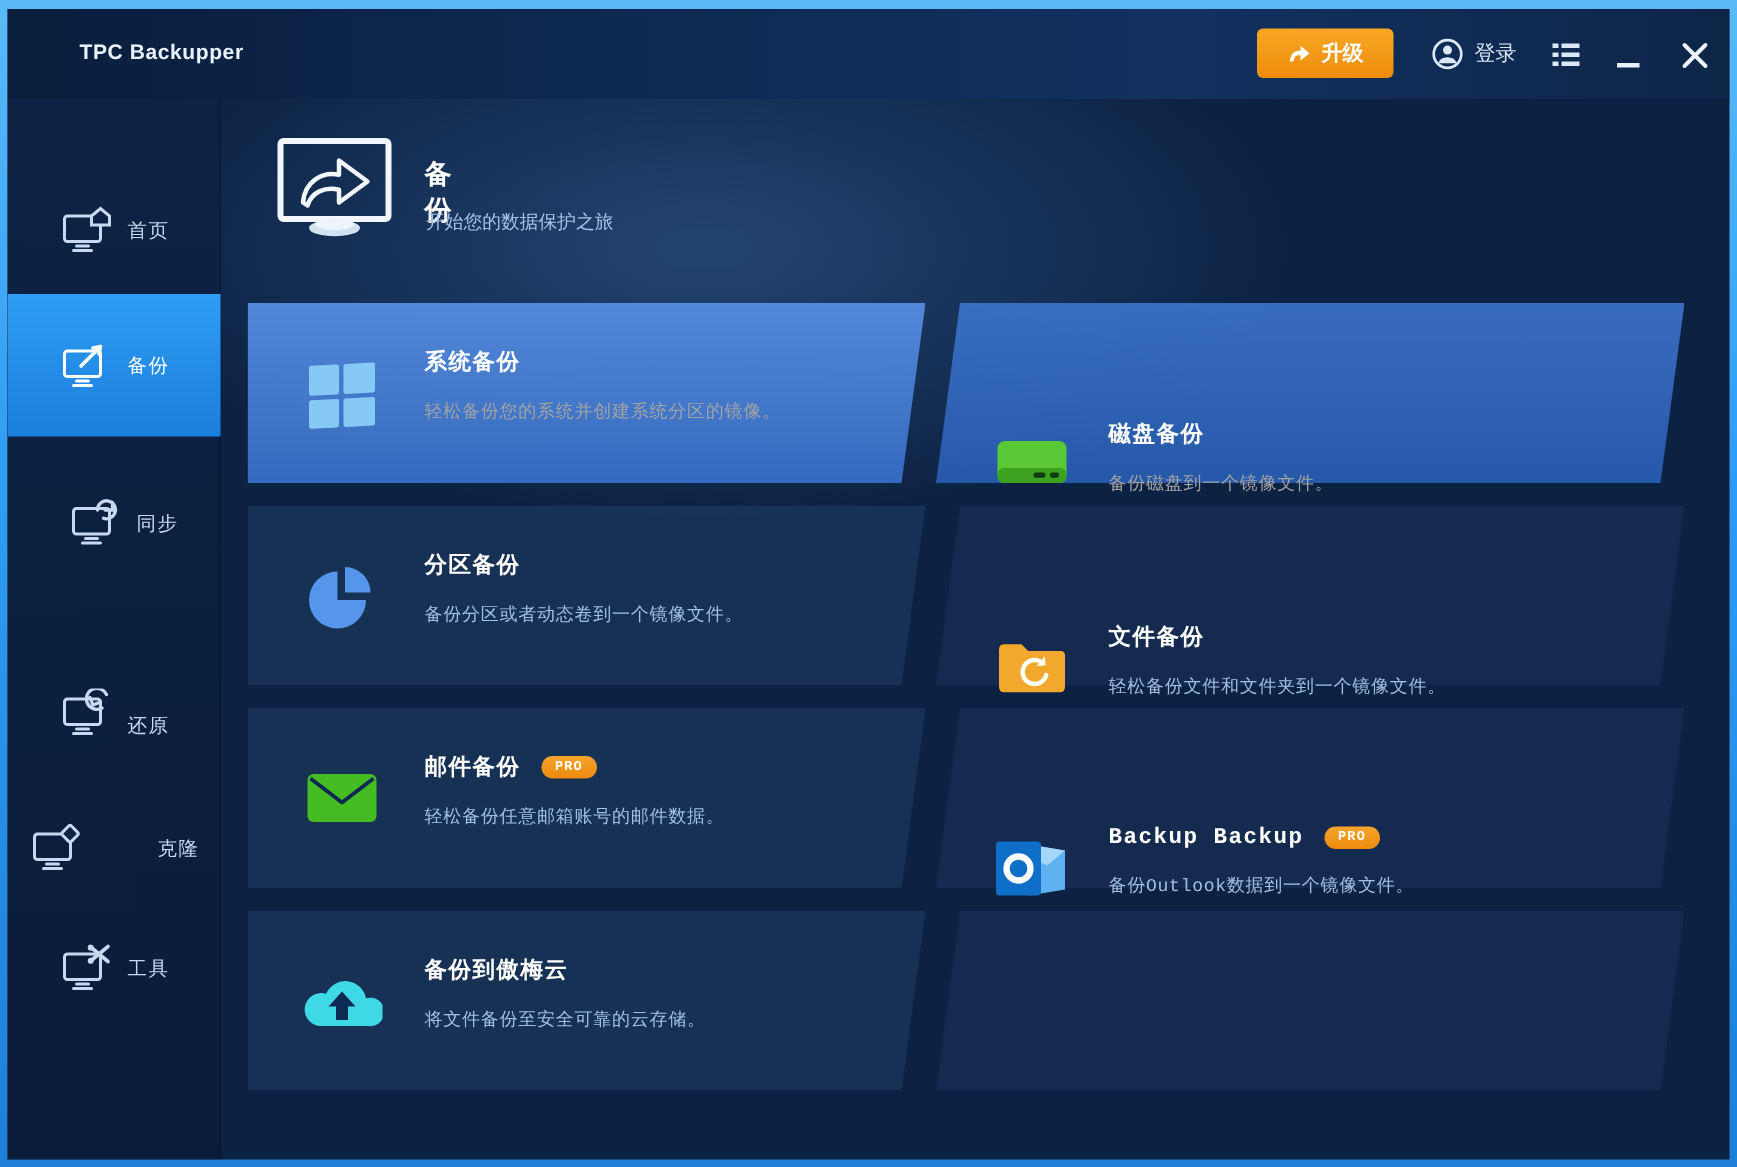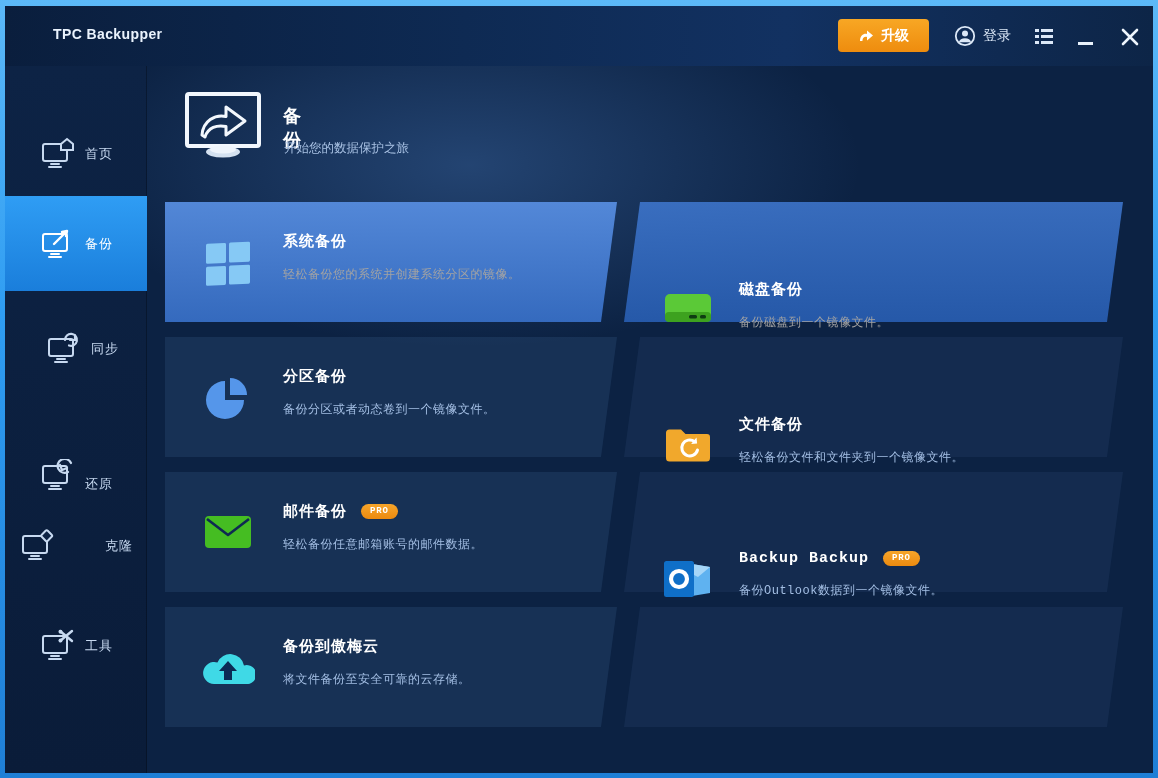--- a/index.html
+++ b/index.html
@@ -27,21 +27,21 @@
 
   
   .sidebar { position:absolute; left:0; top:60px; bottom:0; width:142px;
              background:linear-gradient(180deg,#0d2345 0%,#0a1c39 100%);
              border-right:1px solid rgba(0,0,0,.28); }
   .side-item { position:absolute; left:0; width:142px; height:95px; cursor:pointer;
                display:flex; flex-direction:row; align-items:center; justify-content:center; gap:8px; }
   .side-item .lbl { font-size:13px; color:#c7d9f0; letter-spacing:1px; }
   .side-item.active { background:linear-gradient(180deg,#2f9df4 0%,#1a7edb 100%); }
   .side-item.active .lbl { color:#ffffff; }
-  .si-0{top:40px;} .si-1{top:130px;} .si-2{top:235px;padding-left:12px;} .si-3{top:332px;align-items:flex-end;} .si-4{top:432px;gap:48px;} .si-5{top:532px;}
+  .si-0{top:40px;} .si-1{top:130px;} .si-2{top:235px;padding-left:12px;} .si-3{top:332px;align-items:flex-end;} .si-4{top:452px;gap:48px;} .si-5{top:532px;}
 
   
   .main { position:absolute; left:142px; top:60px; right:0; bottom:0;
           background:linear-gradient(150deg,#1e5fb6 0%,#17berr 0%,#174b99 38%,#102f68 78%,#0c2550 100%); }
   .main::before { content:""; position:absolute; inset:0;
           background:radial-gradient(ellipse 560px 260px at 32% 14%, rgba(96,156,235,.28), transparent 70%); }
 
   .header { position:absolute; left:35px; top:22px; height:92px; }
   .header-icon { position:absolute; left:0; top:2px; }
   .page-title { position:absolute; left:101px; top:16px; font-size:18px; font-weight:bold; color:#fff; letter-spacing:1px;}

